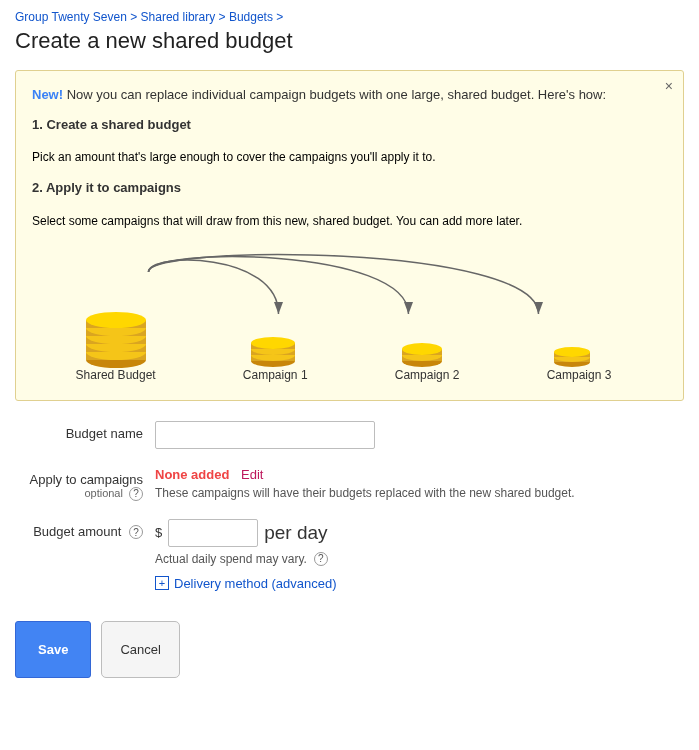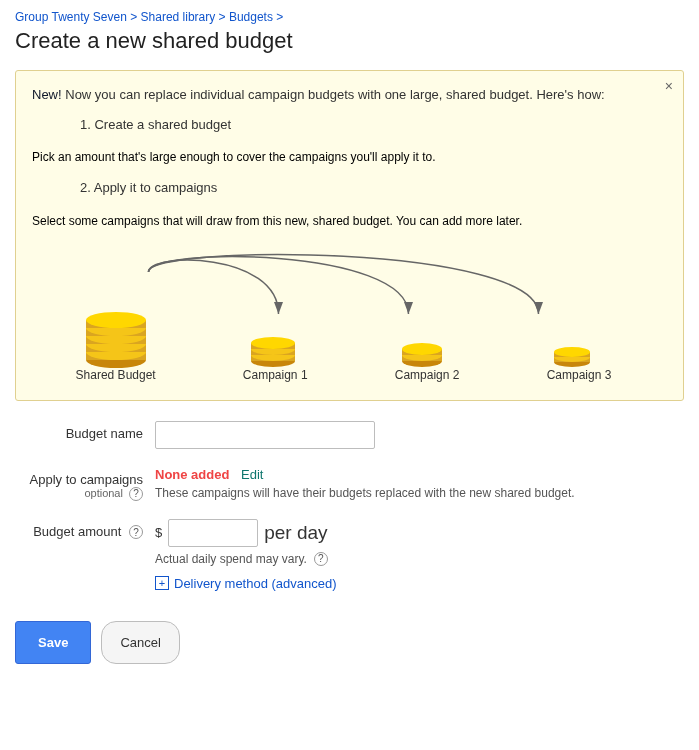--- a/index.html
+++ b/index.html
@@ -42,30 +42,29 @@
       top: 8px;
       right: 10px;
       color: #666;
       cursor: pointer;
       font-size: 14px;
       background: none;
       border: none;
       line-height: 1;
     }
     .info-box .new-label {
-      color: #0f172a;
-      font-weight: normal;
+      color: #3b82f6;
+      font-weight: bold;
     }
     .info-box p {
       margin-bottom: 10px;
       line-height: 1.5;
     }
     .info-box .step-title {
-      font-weight: normal;
-      margin-left: 48px;
+      font-weight: bold;
     }
     .info-box .step-desc {
       margin-top: 14px;
       margin-bottom: 12px;
       font-size: 12px;
       color: #000000;
     }
     .diagram {
       display: flex;
       align-items: flex-end;
@@ -122,21 +121,21 @@
       width: 220px;
       height: 28px;
       outline: none;
     }
     .none-added {
       font-weight: bold;
       color: #ef4444;
       font-size: 13px;
     }
     .edit-link {
-      color: #0f766e;
+      color: #be185d;
       text-decoration: none;
       margin-left: 8px;
       font-size: 13px;
     }
     .campaign-desc {
       font-size: 12px;
       color: #555;
       margin-top: 4px;
     }
     .budget-amount-row {
@@ -216,22 +215,22 @@
       border-radius: 3px;
       padding: 8px 22px;
       font-size: 13px;
       cursor: pointer;
       font-weight: bold;
     }
     .cancel-btn {
       background: #f5f5f5;
       color: #333;
       border: 1px solid #BDBDBD;
-      border-radius: 15px;
-      padding: 13px 18px;
+      border-radius: 5px;
+      padding: 20px 18px;
       font-size: 13px;
       cursor: pointer;
     }
     .diagram-wrapper {
       position: relative;
       height: 140px;
       margin-top: 10px;
     }
   </style>
 </head>

